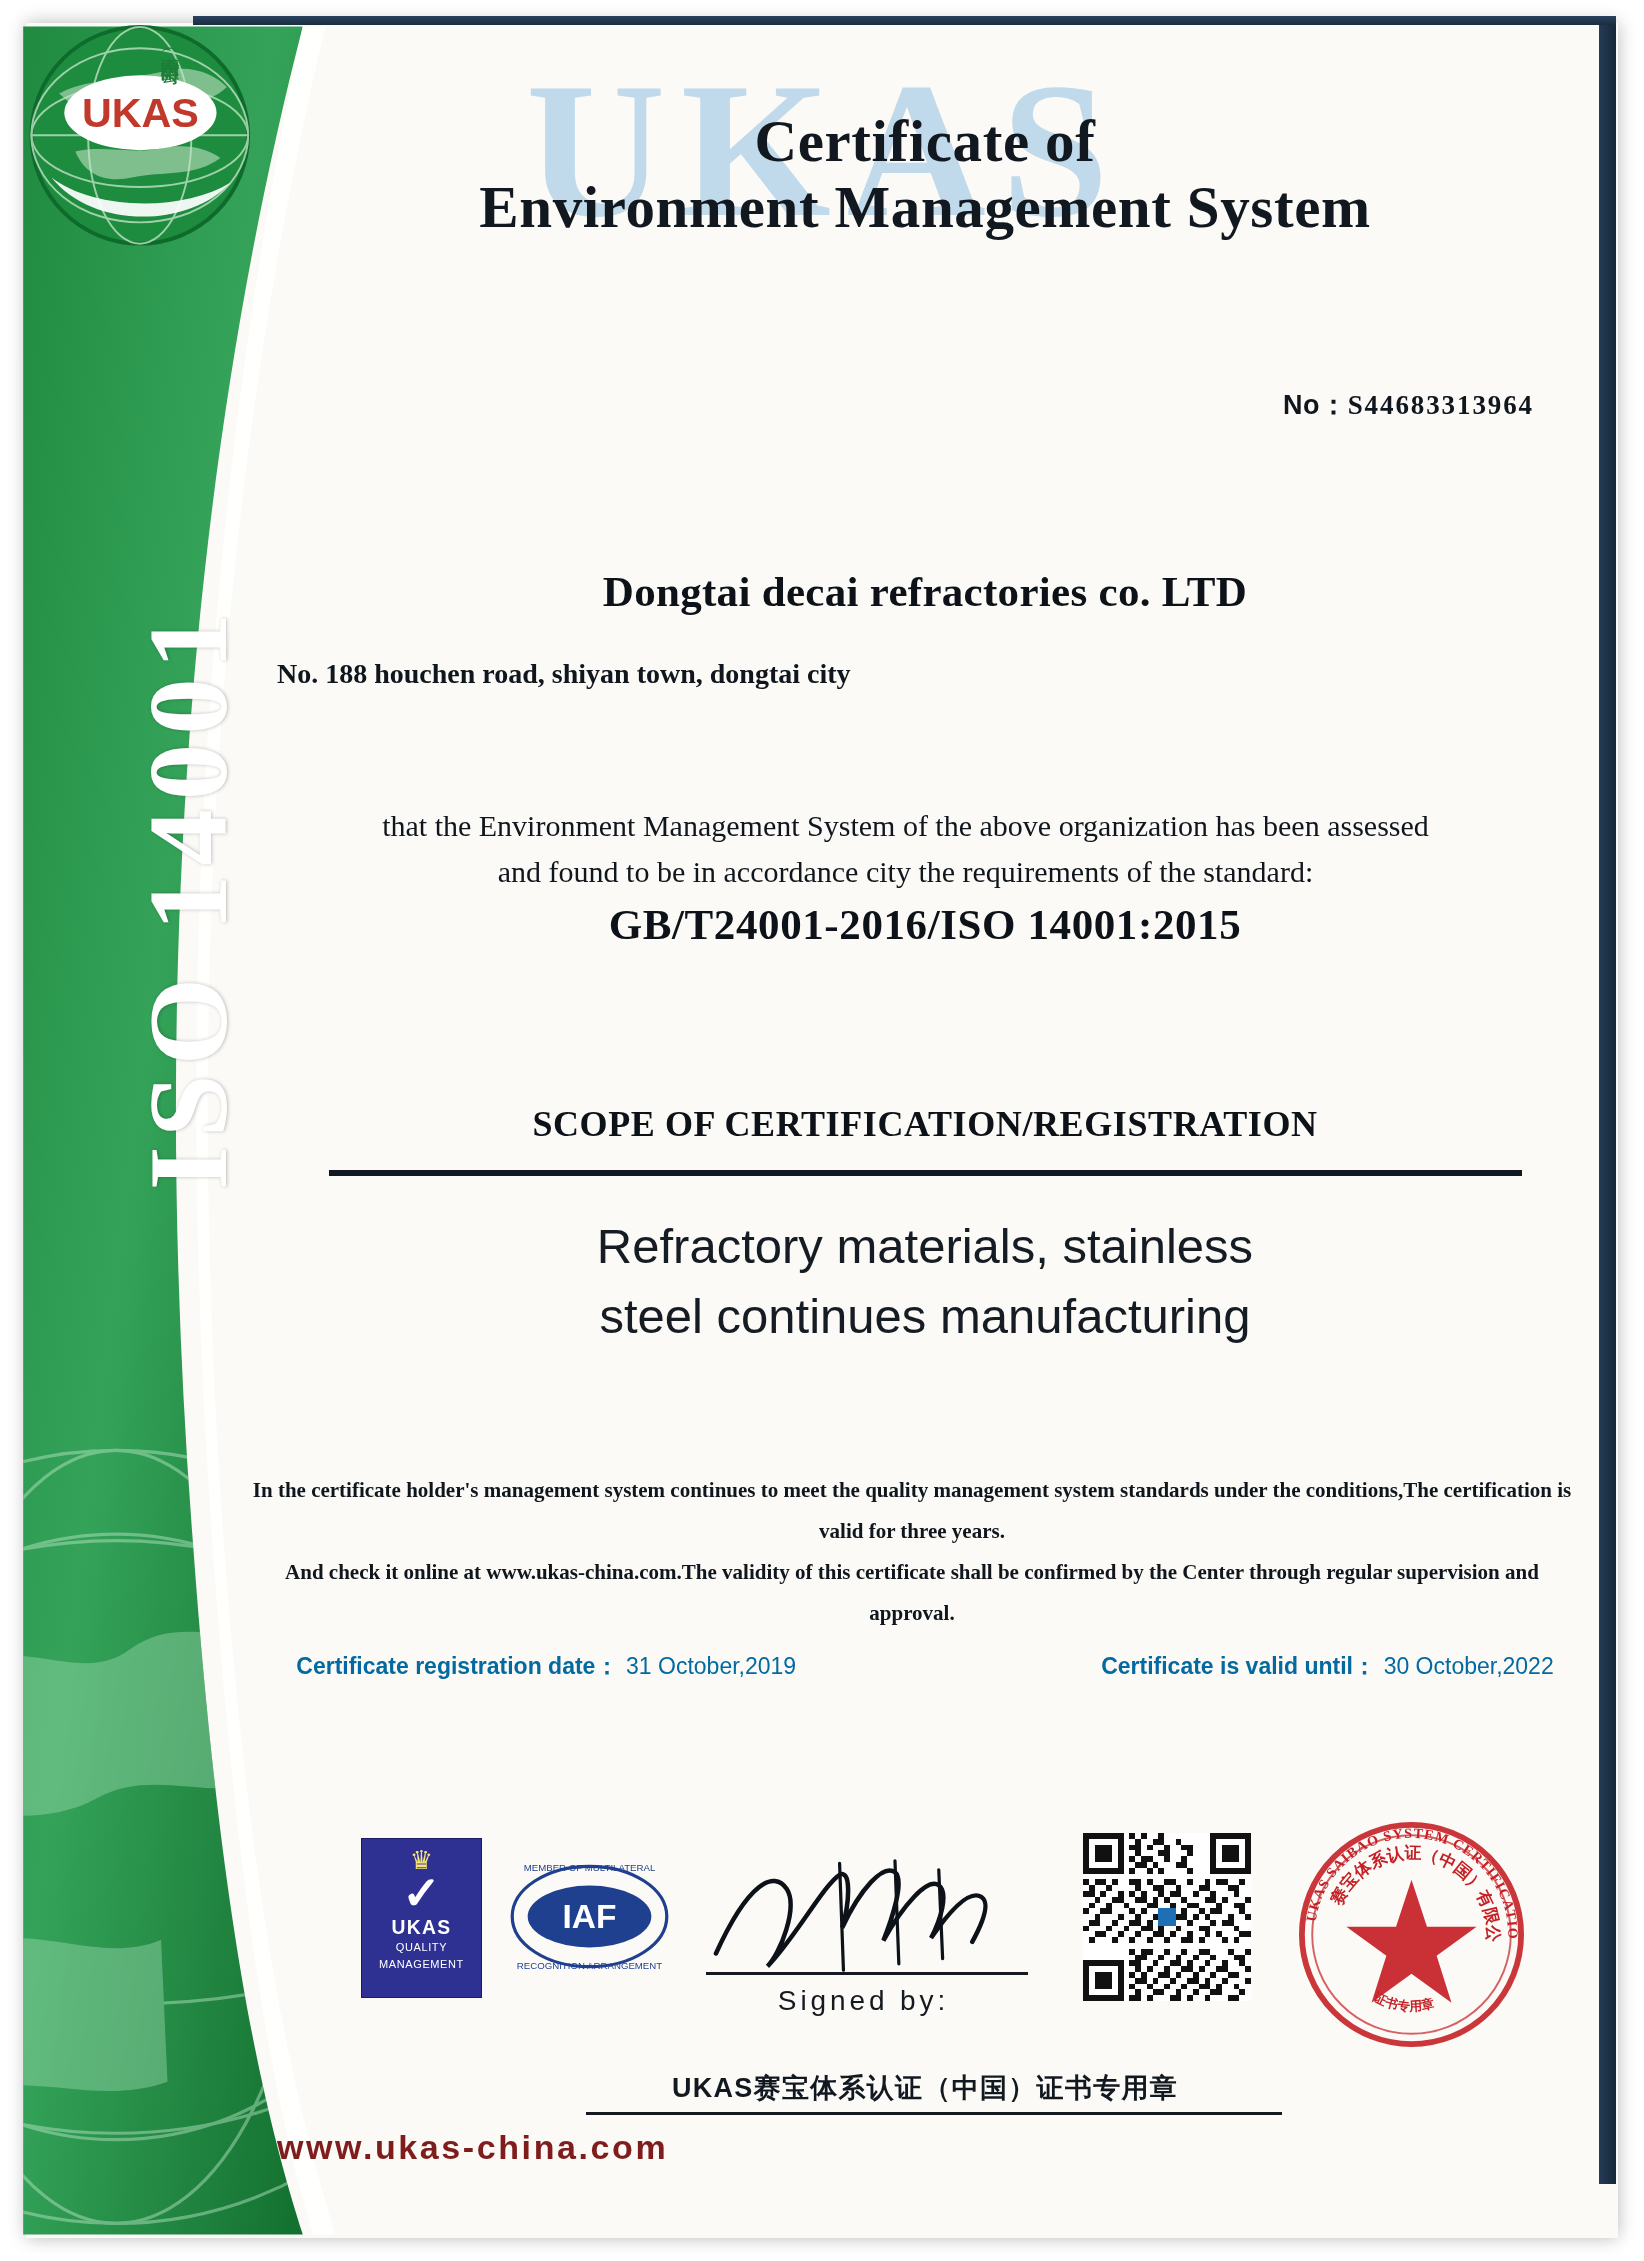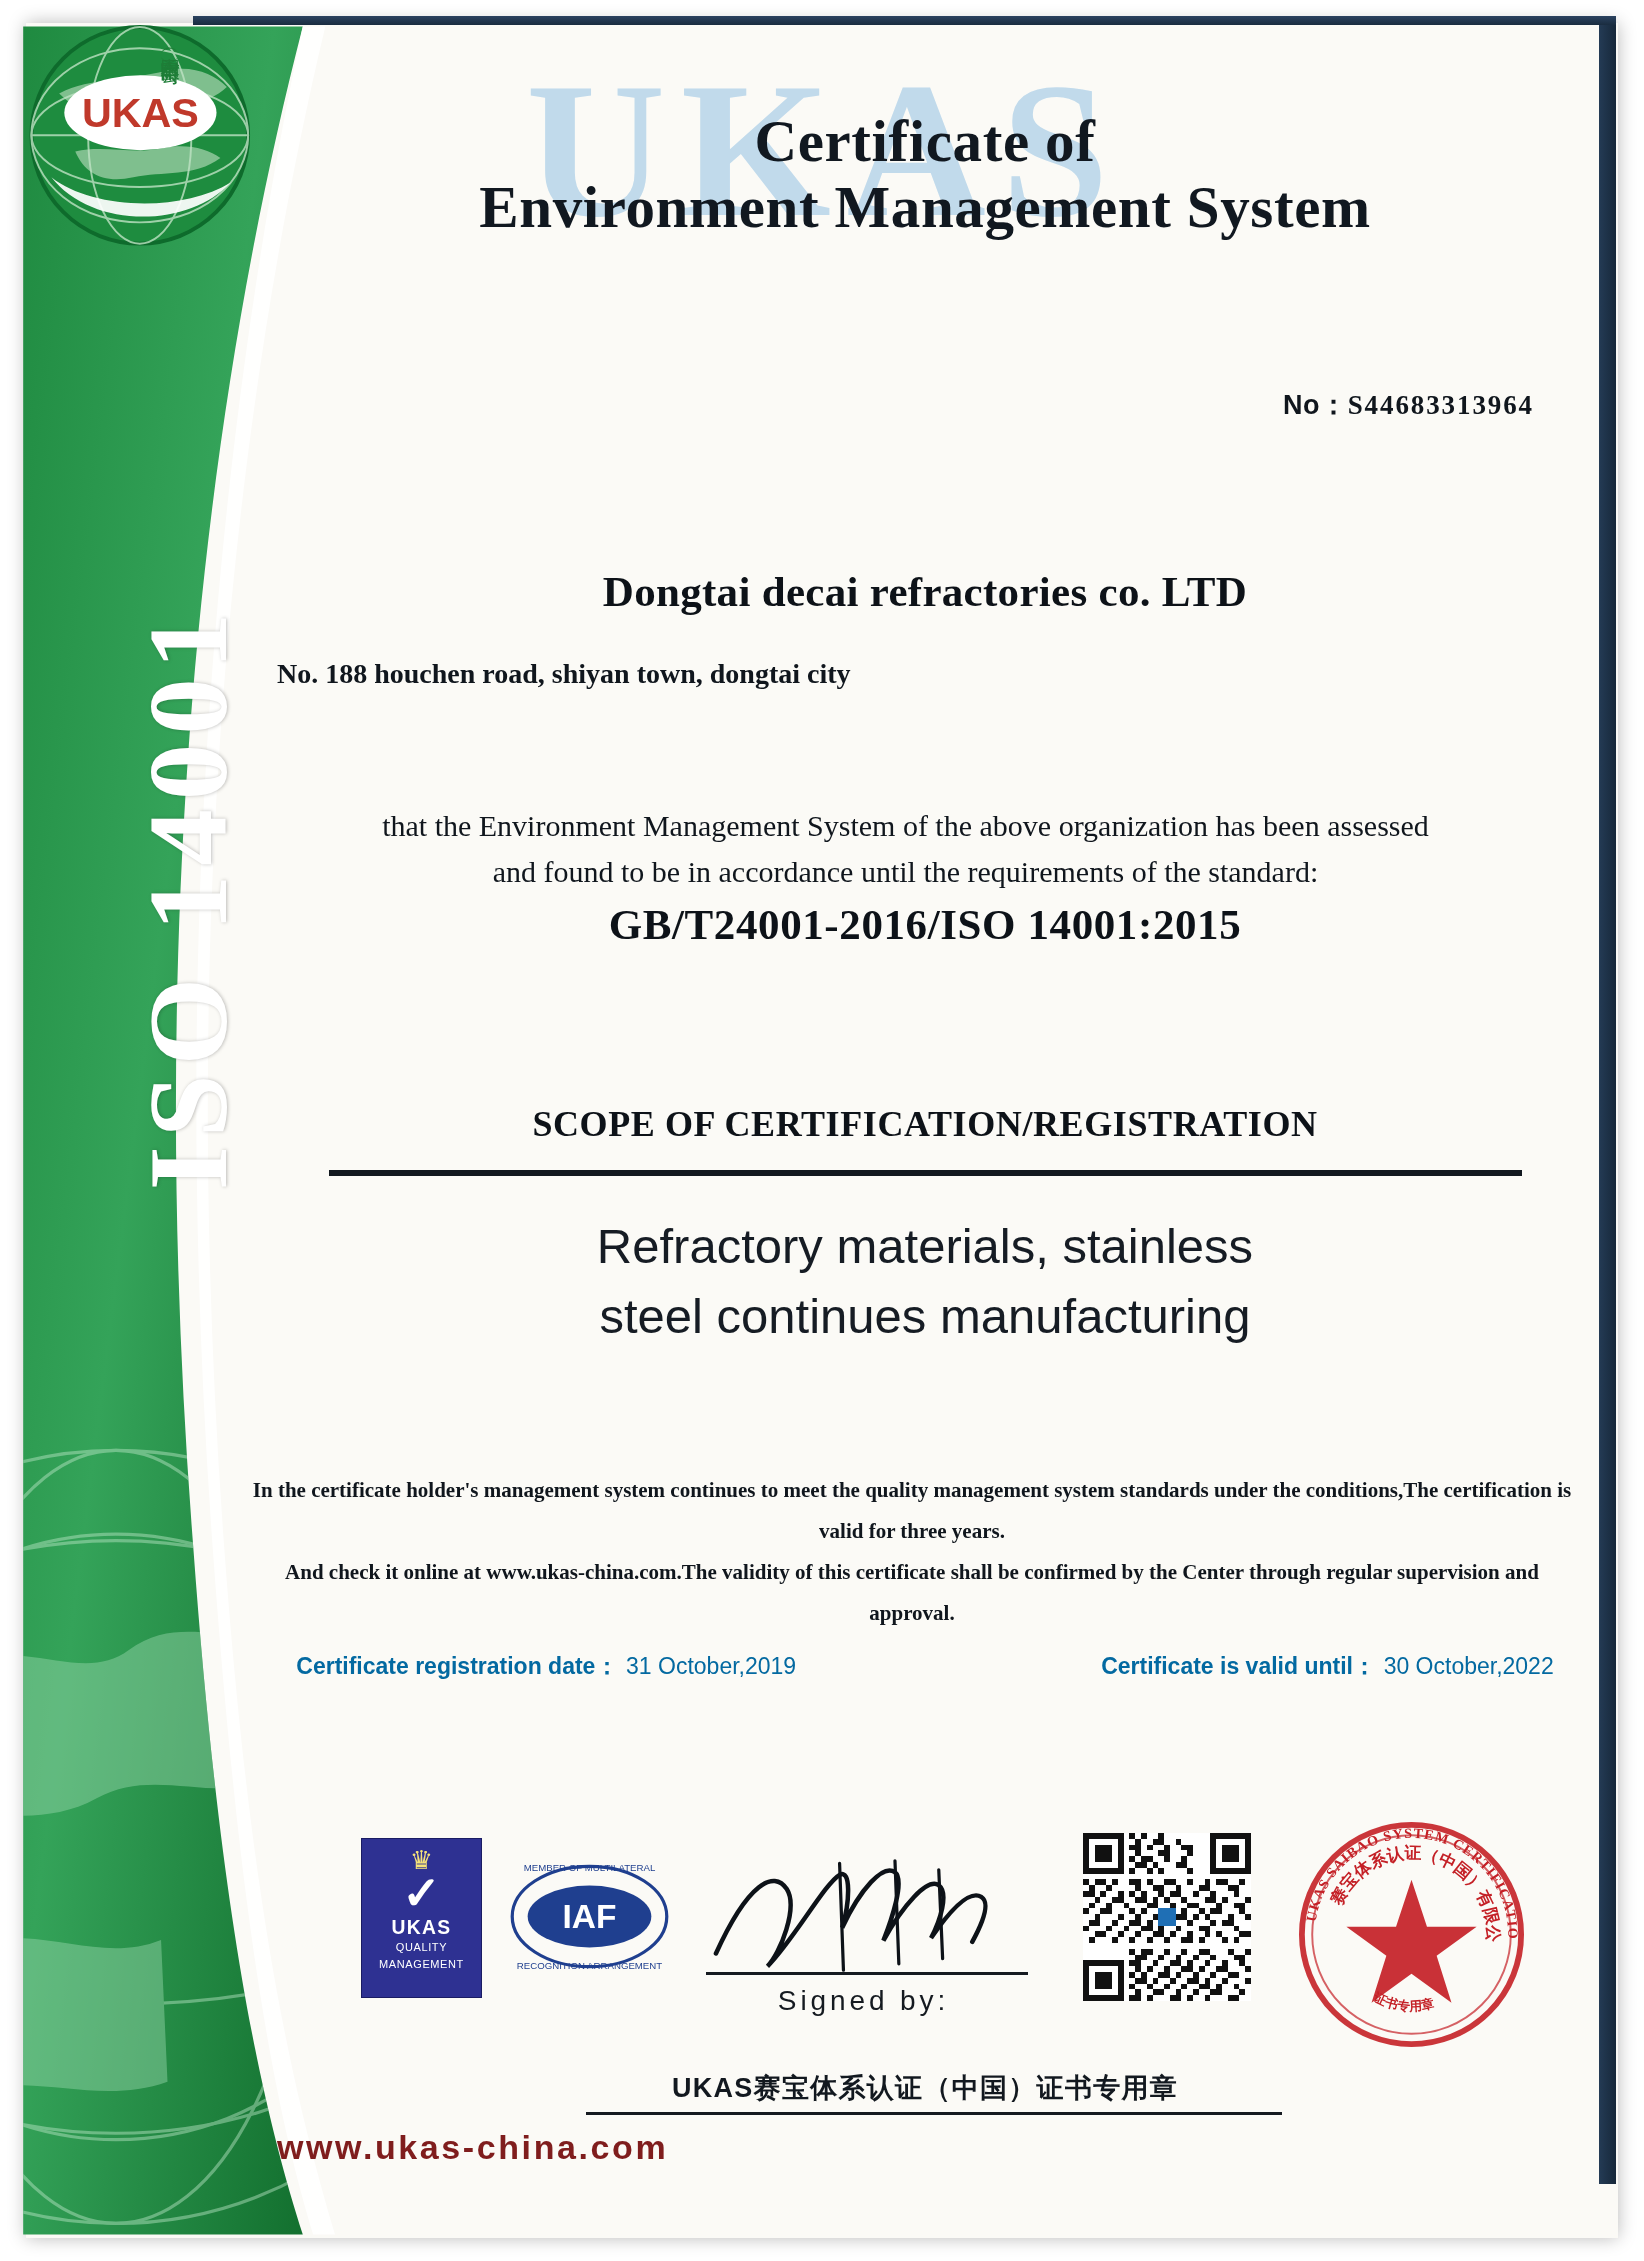--- a/index.html
+++ b/index.html
@@ -481,21 +481,21 @@
 
     <div class="cert-no">
       <span>No：</span><span class="num">S44683313964</span>
     </div>
 
     <div class="company">Dongtai decai refractories co. LTD</div>
     <div class="address">No. 188 houchen road, shiyan town, dongtai city</div>
 
     <div class="assessed">
       <div>that the Environment Management System of the above organization has been assessed</div>
-      <div>and found to be in accordance until the requirements of the standard:</div>
+      <div>and found to be in accordance city the requirements of the standard:</div>
     </div>
 
     <div class="standard">GB/T24001-2016/ISO 14001:2015</div>
 
     <div class="scope-title">SCOPE OF CERTIFICATION/REGISTRATION</div>
     <div class="scope-rule"></div>
     <div class="scope-text">
       <div>Refractory materials, stainless</div>
       <div>steel continues manufacturing</div>
     </div>

